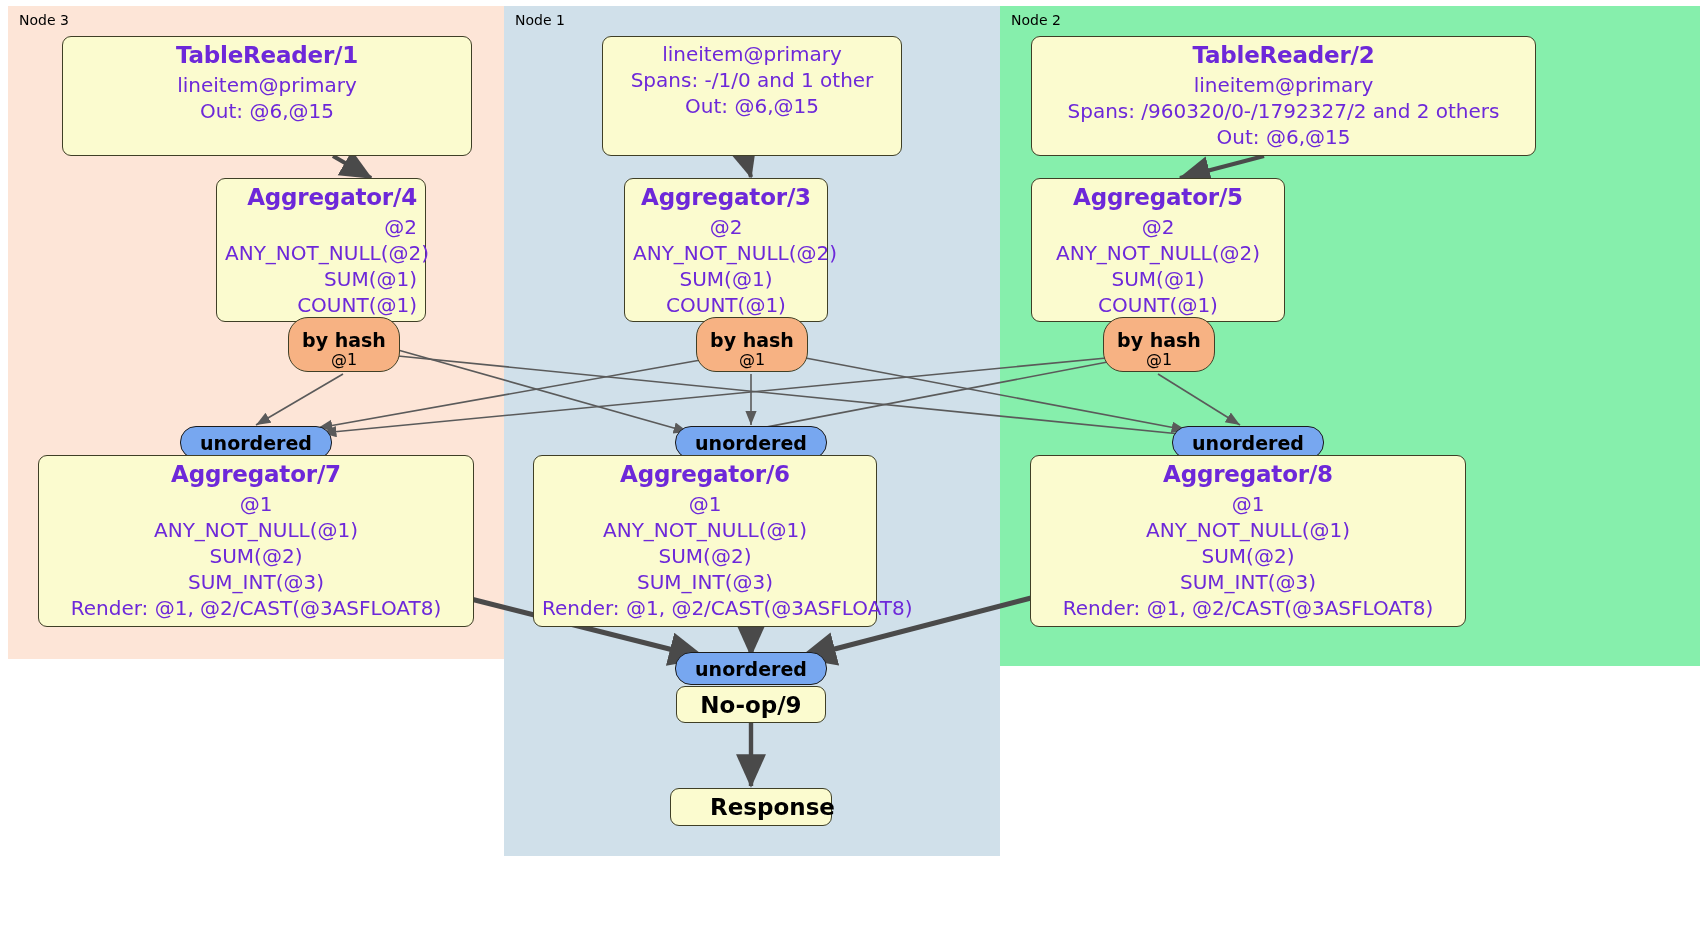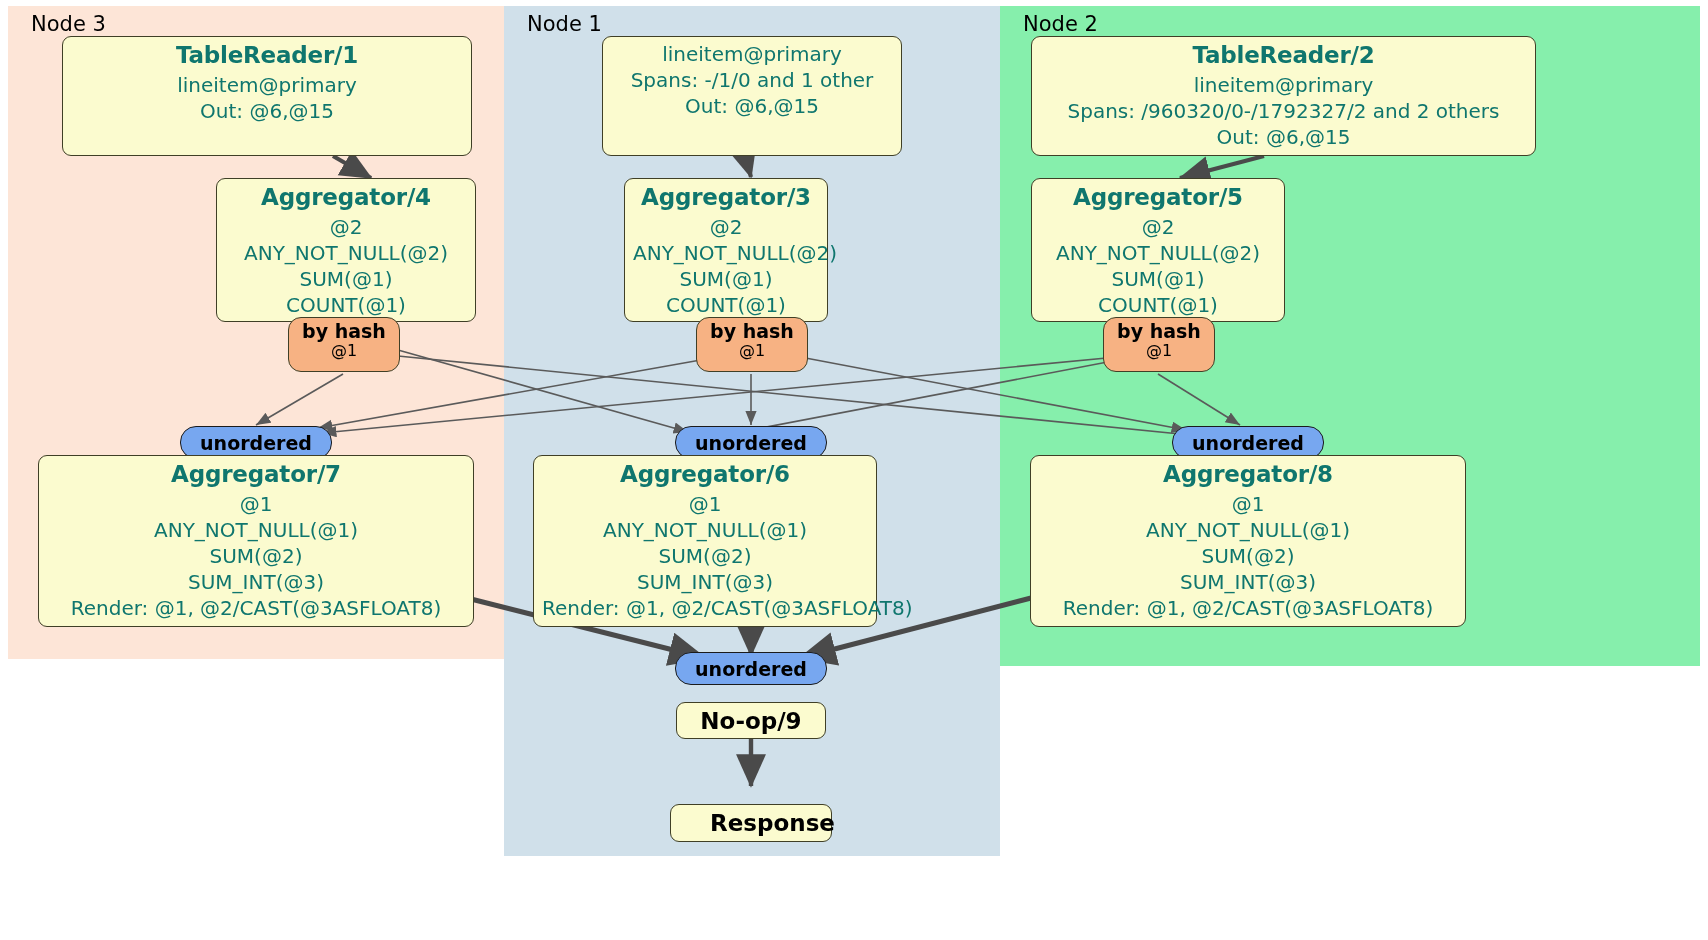--- a/index.html
+++ b/index.html
@@ -22,39 +22,39 @@
     height: 940px;
   }
 
   
   .node-panel {
     position: absolute;
     box-sizing: border-box;
   }
   .node-label {
     position: absolute;
-    left: 23px;
+    left: 11px;
     top: 6px;
-    font-size: 21px;
+    font-size: 14px;
     color: #000;
     font-family: "DejaVu Sans", sans-serif;
     white-space: nowrap;
   }
 
   
   .proc-box {
     position: absolute;
     box-sizing: border-box;
     background: #fbfbcf;
     border: 1.6px solid #3f3f26;
     border-radius: 9px;
     text-align: center;
     padding: 4px 8px 5px 8px;
     line-height: 1.30;
-    color: #0f766e;
+    color: #6d28d9;
   }
   .proc-title {
     font-weight: bold;
     font-size: 23px;
     letter-spacing: -0.2px;
     display: block;
     margin-bottom: 1px;
   }
   .proc-line {
     display: block;
@@ -68,33 +68,32 @@
     background: #fbfbcf;
     border: 1.6px solid #3f3f26;
     border-radius: 9px;
     text-align: center;
     color: #000;
     font-weight: bold;
     font-size: 23px;
     display: flex;
     align-items: center;
     justify-content: center;
-    margin-top: 16px;
   }
 
   
   .hash-badge {
     position: absolute;
     box-sizing: border-box;
     background: #f7b283;
     border: 1.6px solid #3f3f26;
-    border-radius: 13px;
-    text-align: center;
-    color: #000;
-    padding-top: 2px;
+    border-radius: 20px;
+    text-align: center;
+    color: #000;
+    padding-top: 11px;
     line-height: 1.18;
   }
   .hash-badge .bt {
     display: block;
     font-weight: bold;
     font-size: 19px;
   }
   .hash-badge .bs {
     display: block;
     font-size: 16px;
@@ -194,21 +193,21 @@
     <span class="proc-line">Out: @6,@15</span>
   </div>
 
   <div class="proc-box" style="left:1031px; top:36px; width:505px; height:120px;">
     <span class="proc-title">TableReader/2</span>
     <span class="proc-line">lineitem@primary</span>
     <span class="proc-line">Spans: /960320/0-/1792327/2 and 2 others</span>
     <span class="proc-line">Out: @6,@15</span>
   </div>
 
-  <div class="proc-box" style="left:216px; top:178px; width:260px; height:144px;">
+  <div class="proc-box" style="left:216px; top:178px; width:210px; height:144px;text-align:right;">
     <span class="proc-title">Aggregator/4</span>
     <span class="proc-line">@2</span>
     <span class="proc-line">ANY_NOT_NULL(@2)</span>
     <span class="proc-line">SUM(@1)</span>
     <span class="proc-line">COUNT(@1)</span>
   </div>
 
   <div class="proc-box" style="left:624px; top:178px; width:204px; height:144px;">
     <span class="proc-title">Aggregator/3</span>
     <span class="proc-line">@2</span>

